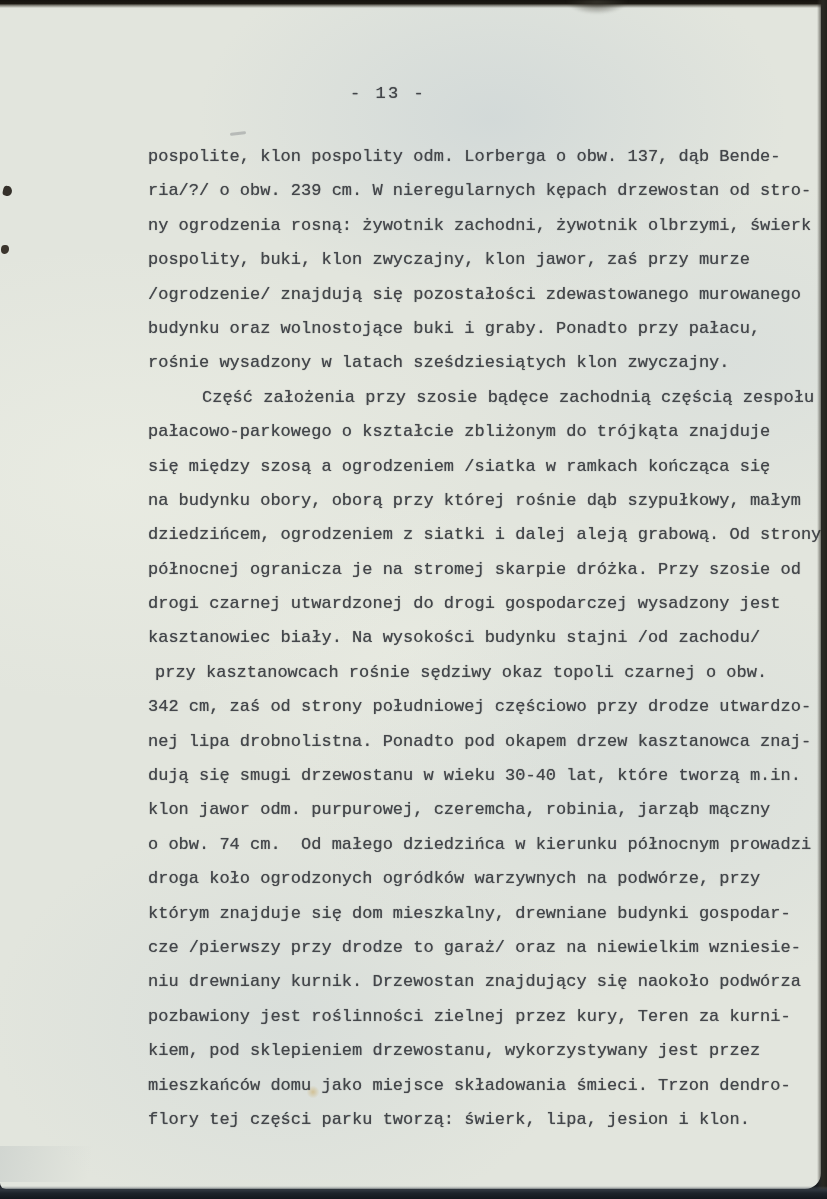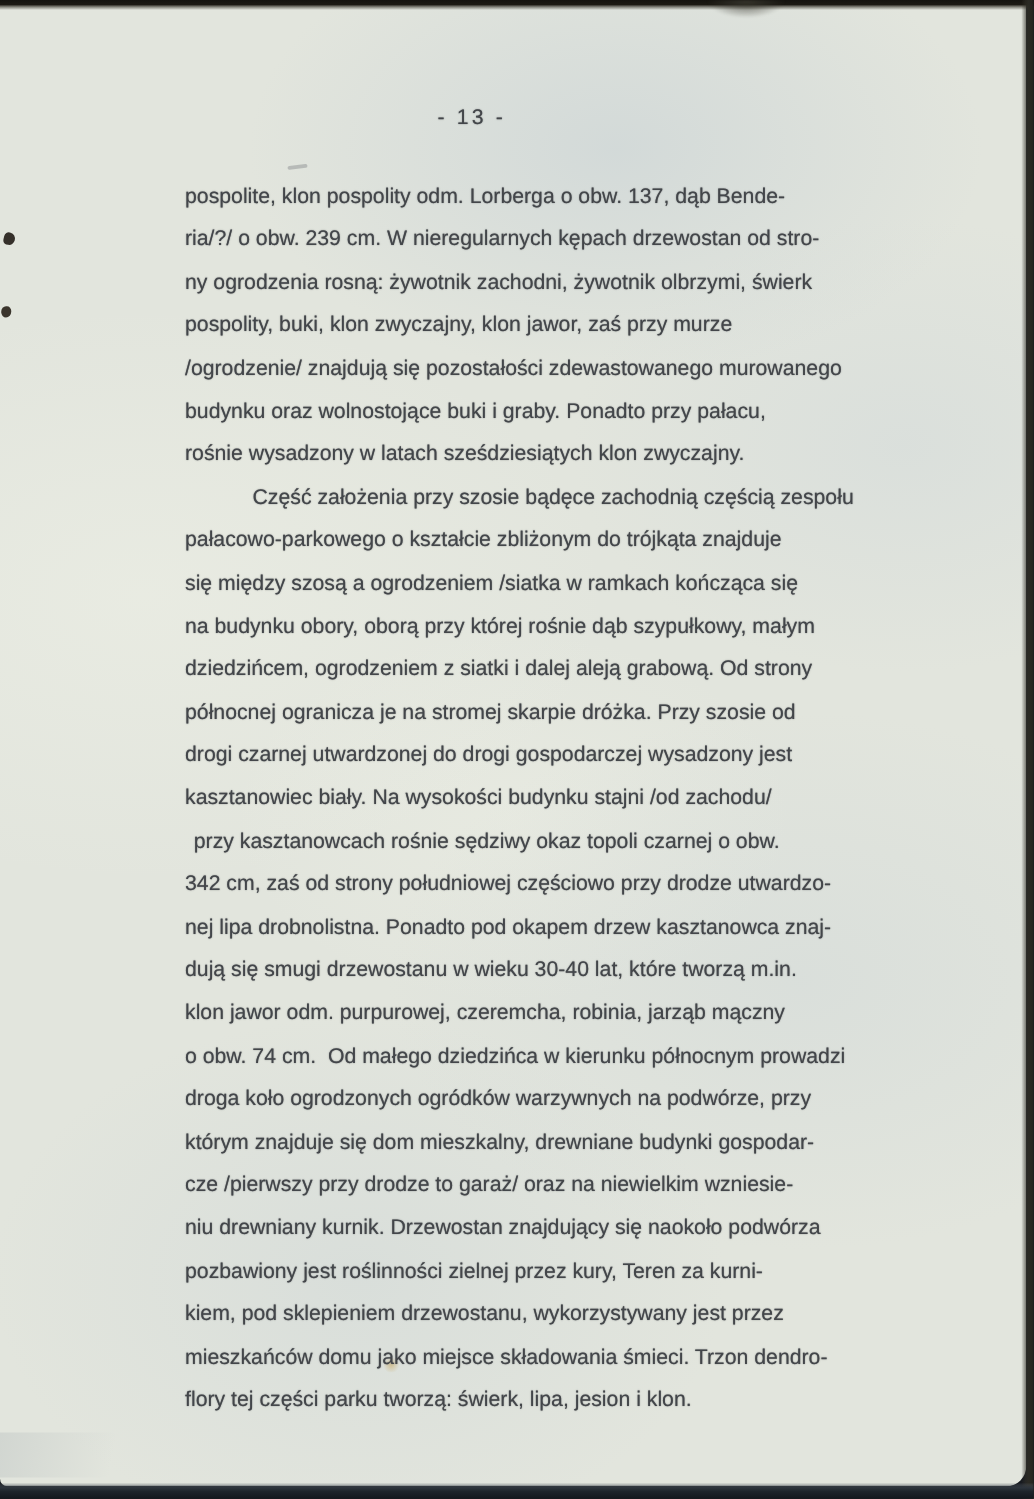--- a/index.html
+++ b/index.html
@@ -1,21 +1,21 @@
 <!DOCTYPE html>
 <html><head>
 <meta charset="utf-8">
 <style>
   html,body{margin:0;padding:0;background:#101216;}
   .scan{
     position:relative;
     width:827px;height:1199px;
     background:#171a1f;
     overflow:hidden;
-    font-family:Liberation Sans, sans-serif;
+    font-family:Liberation Mono, monospace;
   }
   
   .paper{
     position:absolute;
     left:0;top:0;right:6px;bottom:10px;
     border-radius:0 0 16px 6px;
     background:
       radial-gradient(420px 260px at 60% 10%, rgba(186,199,209,0.38), transparent 70%),
       radial-gradient(520px 320px at 14% 40%, rgba(238,240,230,0.55), transparent 72%),
       radial-gradient(380px 260px at 88% 30%, rgba(200,210,216,0.30), transparent 70%),

